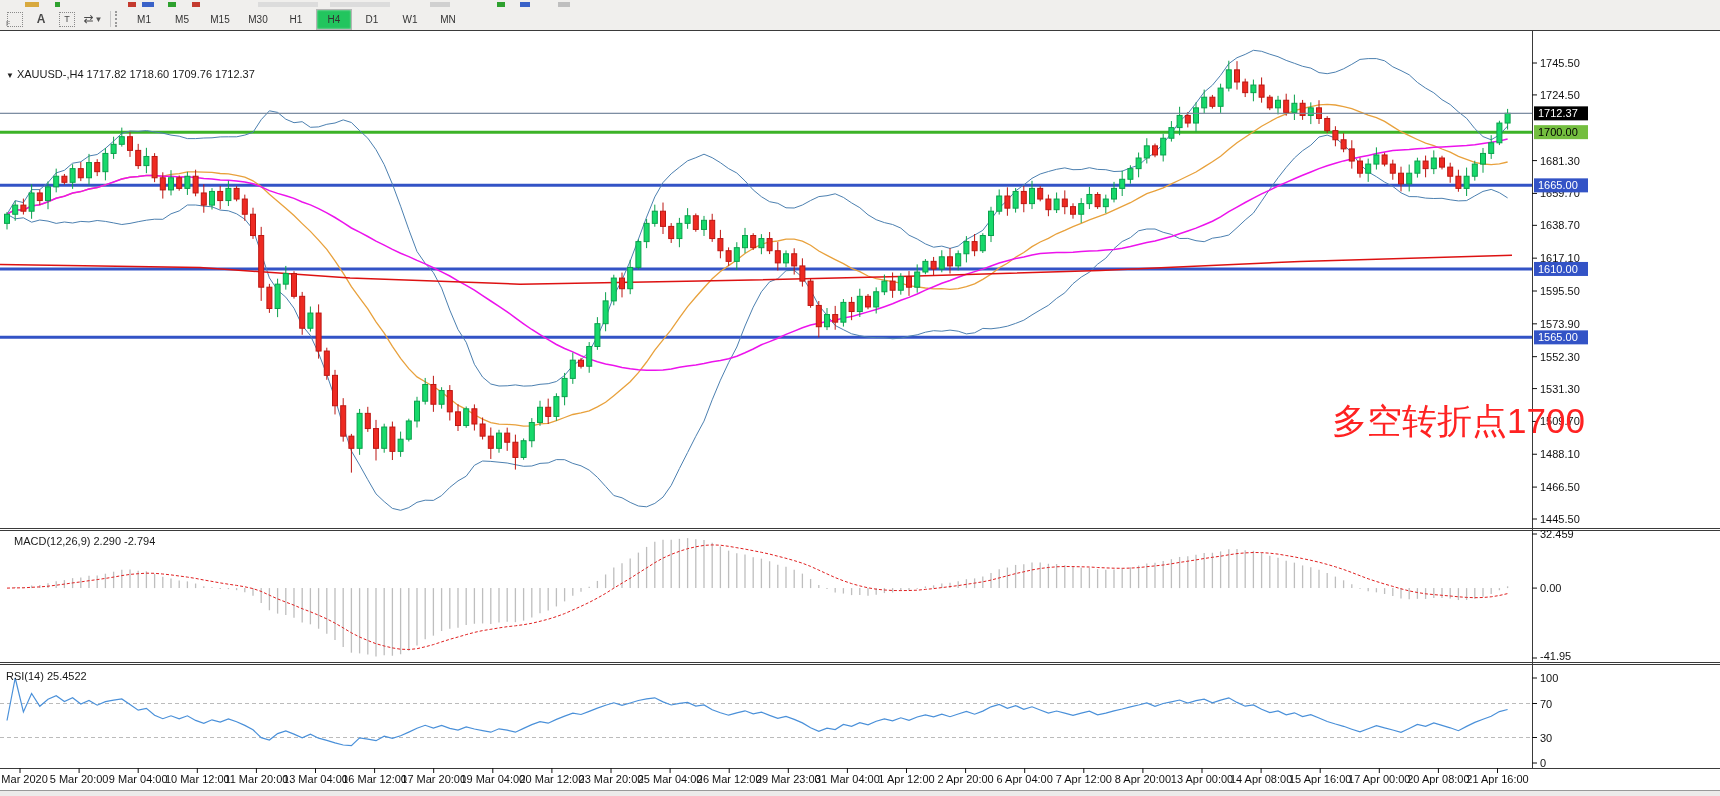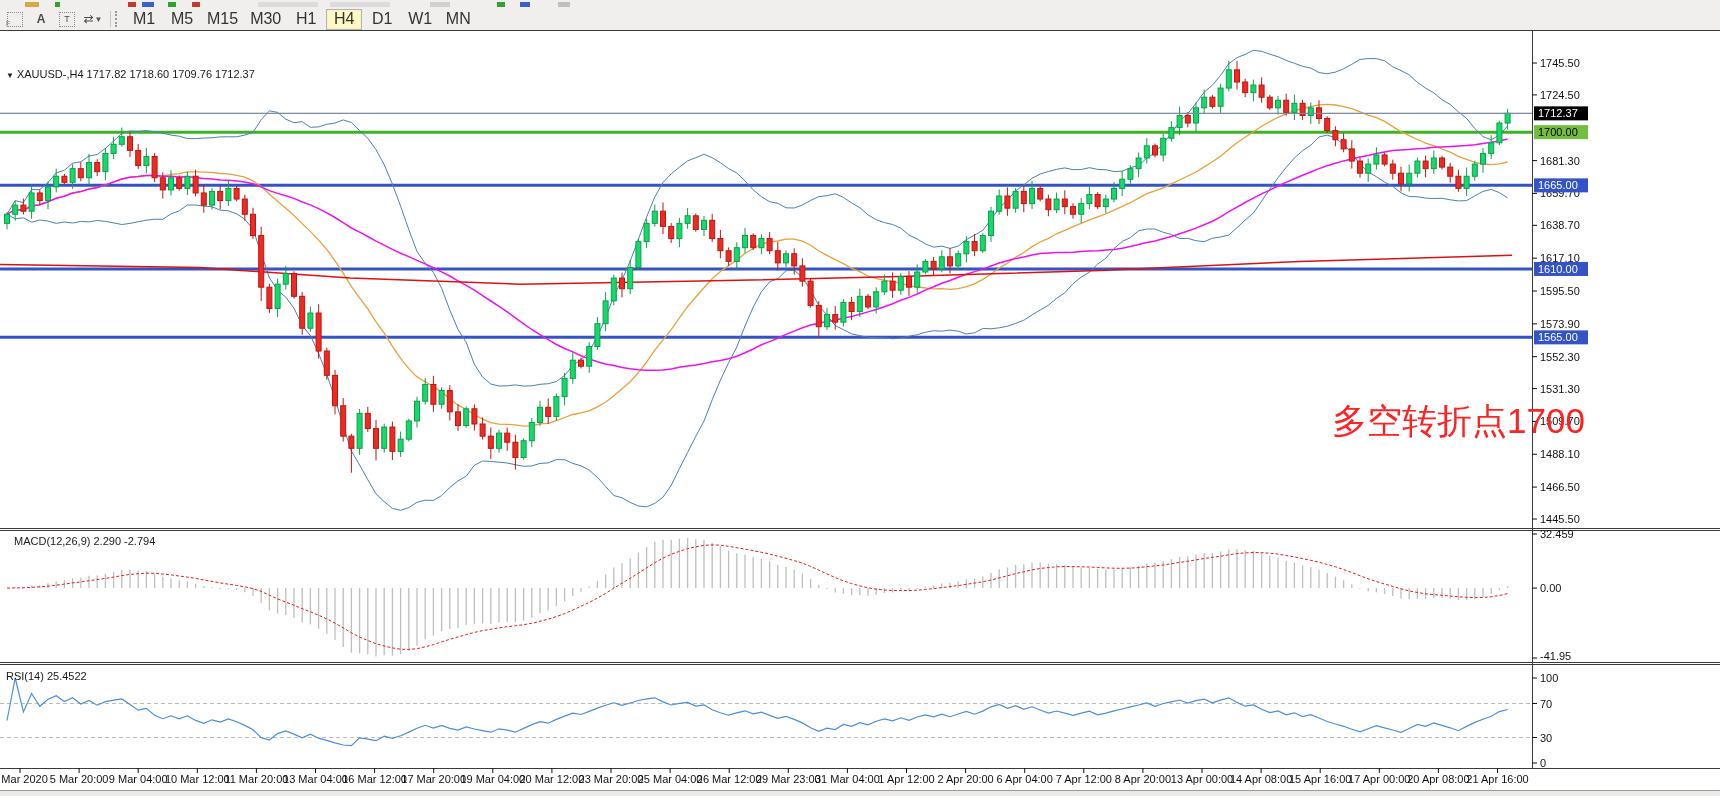--- a/index.html
+++ b/index.html
@@ -12,22 +12,22 @@
            border-bottom:1px solid #CFCFCF;display:flex;align-items:center;}
   .tool{width:22px;height:18px;display:flex;align-items:center;justify-content:center;
         color:#4a4a4a;font-size:12px;margin-left:4px;cursor:default;}
   .boxed{width:14px;height:13px;border:1px dotted #8a8a8a;font-size:9px;line-height:12px;
          text-align:center;color:#4a4a4a;position:relative;}
   .boxed .sub{position:absolute;left:-2px;bottom:-4px;font-size:7px;color:#777;}
   .caret{font-size:8px;color:#555;margin-left:1px;}
   .vsep{width:1px;height:16px;background:#C8C8C8;margin:0 4px 0 6px;}
   .handle{width:4px;height:16px;border-left:2px dotted #9a9a9a;margin-right:4px;}
   .tf-btn{min-width:26px;height:19px;padding:0 4px;margin:0 1px;border:1px solid transparent;
-          font-size:16px;color:#333;display:flex;align-items:center;justify-content:center;text-align:right;}
-  .tf-btn.active{background:#fef9c3;border:1px solid #B5B5B5;box-shadow:inset 0 0 2px #ddd;}
+          font-size:10px;color:#333;display:flex;align-items:center;justify-content:center;text-align:right;}
+  .tf-btn.active{background:#22c55e;border:1px solid #B5B5B5;box-shadow:inset 0 0 2px #ddd;}
   
   .chart-root{position:absolute;left:0;top:30px;width:1720px;height:766px;background:#fff;}
   svg text{font-family:"Liberation Sans",sans-serif;}
   .overlay{position:absolute;font-size:11px;color:#1a1a1a;white-space:nowrap;}
   .sym-caret{font-size:8px;color:#222;margin-right:3px;}
   .annotation{position:absolute;font-size:35px;color:#FF2222;white-space:nowrap;
               font-family:"Liberation Sans",sans-serif;}
 </style>
 </head>
 <body>

